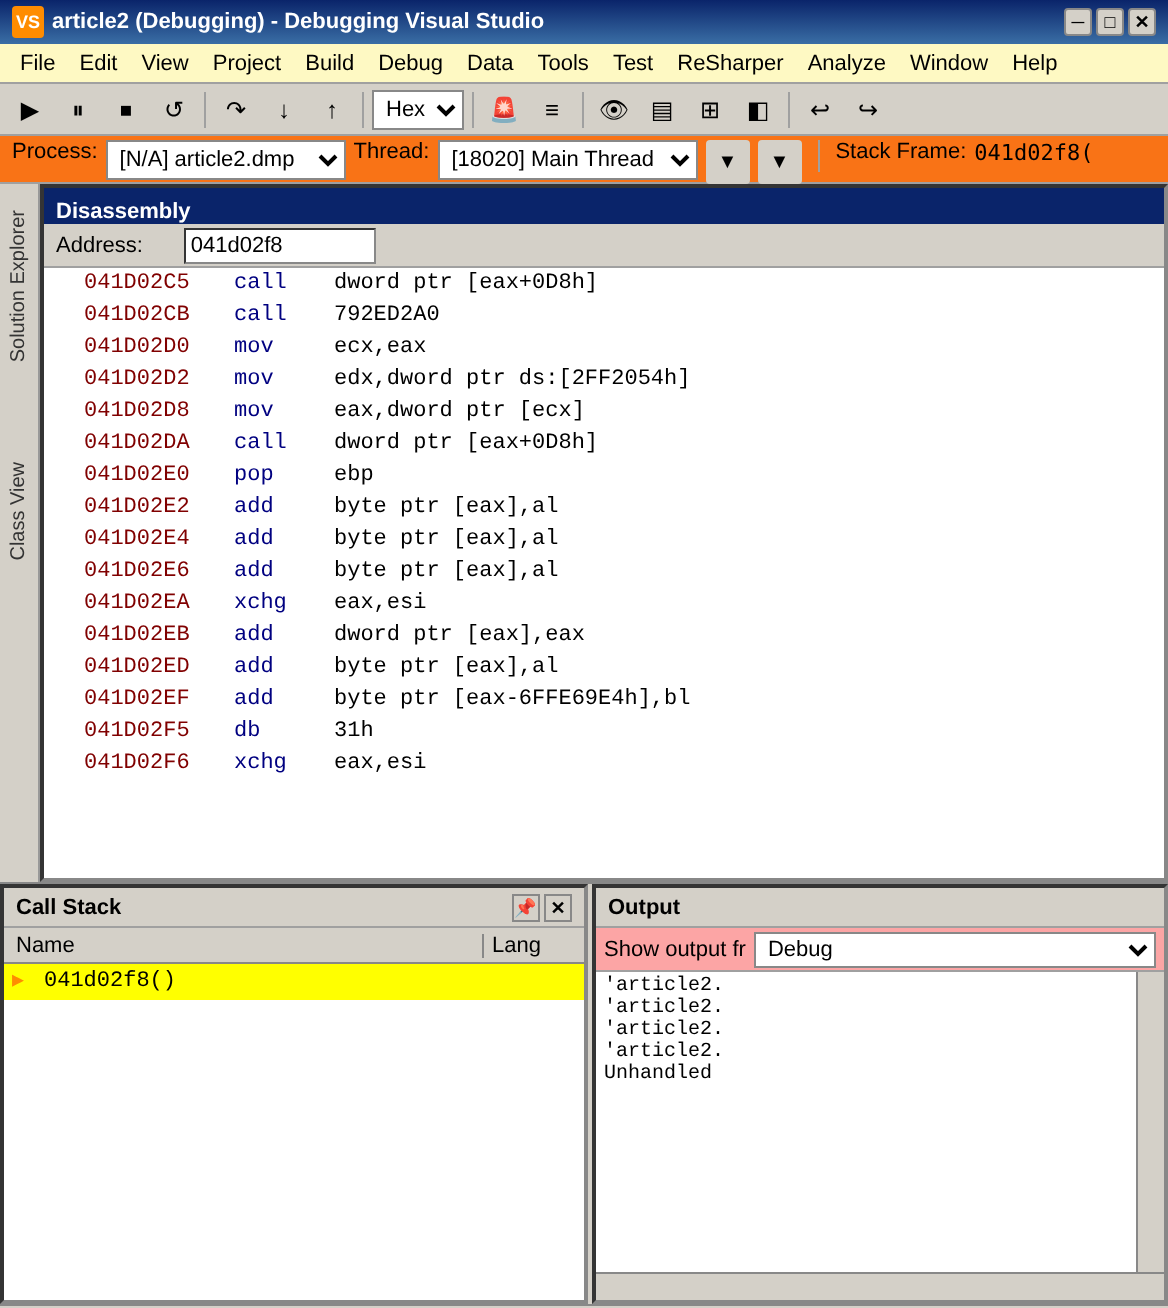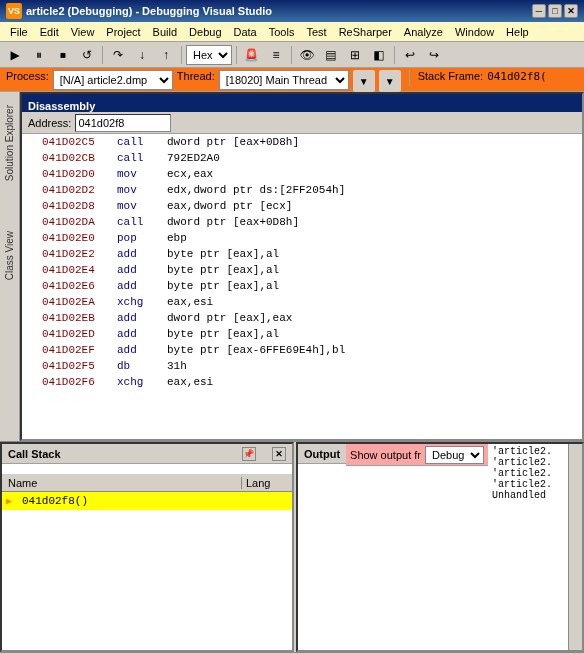--- a/index.html
+++ b/index.html
@@ -157,21 +157,21 @@
       padding: 0 6px;
       font-size: 11px;
       font-weight: bold;
     }
     .address-bar {
       background: #d4d0c8;
       height: 22px;
       display: flex;
       align-items: center;
       padding: 0 6px;
-      gap: 4px;
+      gap: 21px;
       border-bottom: 1px solid #a0a0a0;
       font-size: 11px;
     }
     .address-input {
       height: 18px;
       border: 1px inset #888;
       background: white;
       font-size: 11px;
       padding: 0 2px;
       width: 96px;
@@ -217,48 +217,47 @@
     }
     .cs-title-bar {
       background: #d4d0c8;
       height: 20px;
       display: flex;
       align-items: center;
       padding: 0 6px;
       font-size: 11px;
       font-weight: bold;
       border-bottom: 1px solid #a0a0a0;
-      gap: 16px;
+      gap: 2px;
     }
     .cs-title { flex: 1; }
     .cs-btn { width: 14px; height: 14px; background: #d4d0c8; border: 1px solid #888; display: flex; align-items: center; justify-content: center; font-size: 9px; cursor: pointer; }
     .cs-table-header {
       background: #d4d0c8;
       height: 18px;
       display: flex;
       align-items: center;
       border-bottom: 1px solid #888;
       font-size: 11px;
-      margin-top: 10px;
     }
     .cs-col-name { flex: 1; padding: 0 6px; border-right: 1px solid #888; }
     .cs-col-lang { width: 50px; padding: 0 4px; }
     .cs-content { flex: 1; overflow-y: auto; font-family: 'Courier New', monospace; font-size: 11px; }
     .cs-row { display: flex; height: 18px; align-items: center; padding: 0 4px; }
     .cs-row.current { background: #ffff00; }
     .cs-row-arrow { width: 16px; color: #ff8c00; font-size: 10px; }
     .cs-row-text { flex: 1; }
 
     
     .output-panel {
       flex: 1;
       background: white;
       border: 2px inset #888;
       display: flex;
-      flex-direction: row;
+      flex-direction: column;
       margin-left: 2px;
     }
     .out-title-bar {
       background: #d4d0c8;
       height: 20px;
       display: flex;
       align-items: center;
       padding: 0 6px;
       font-size: 11px;
       font-weight: bold;

